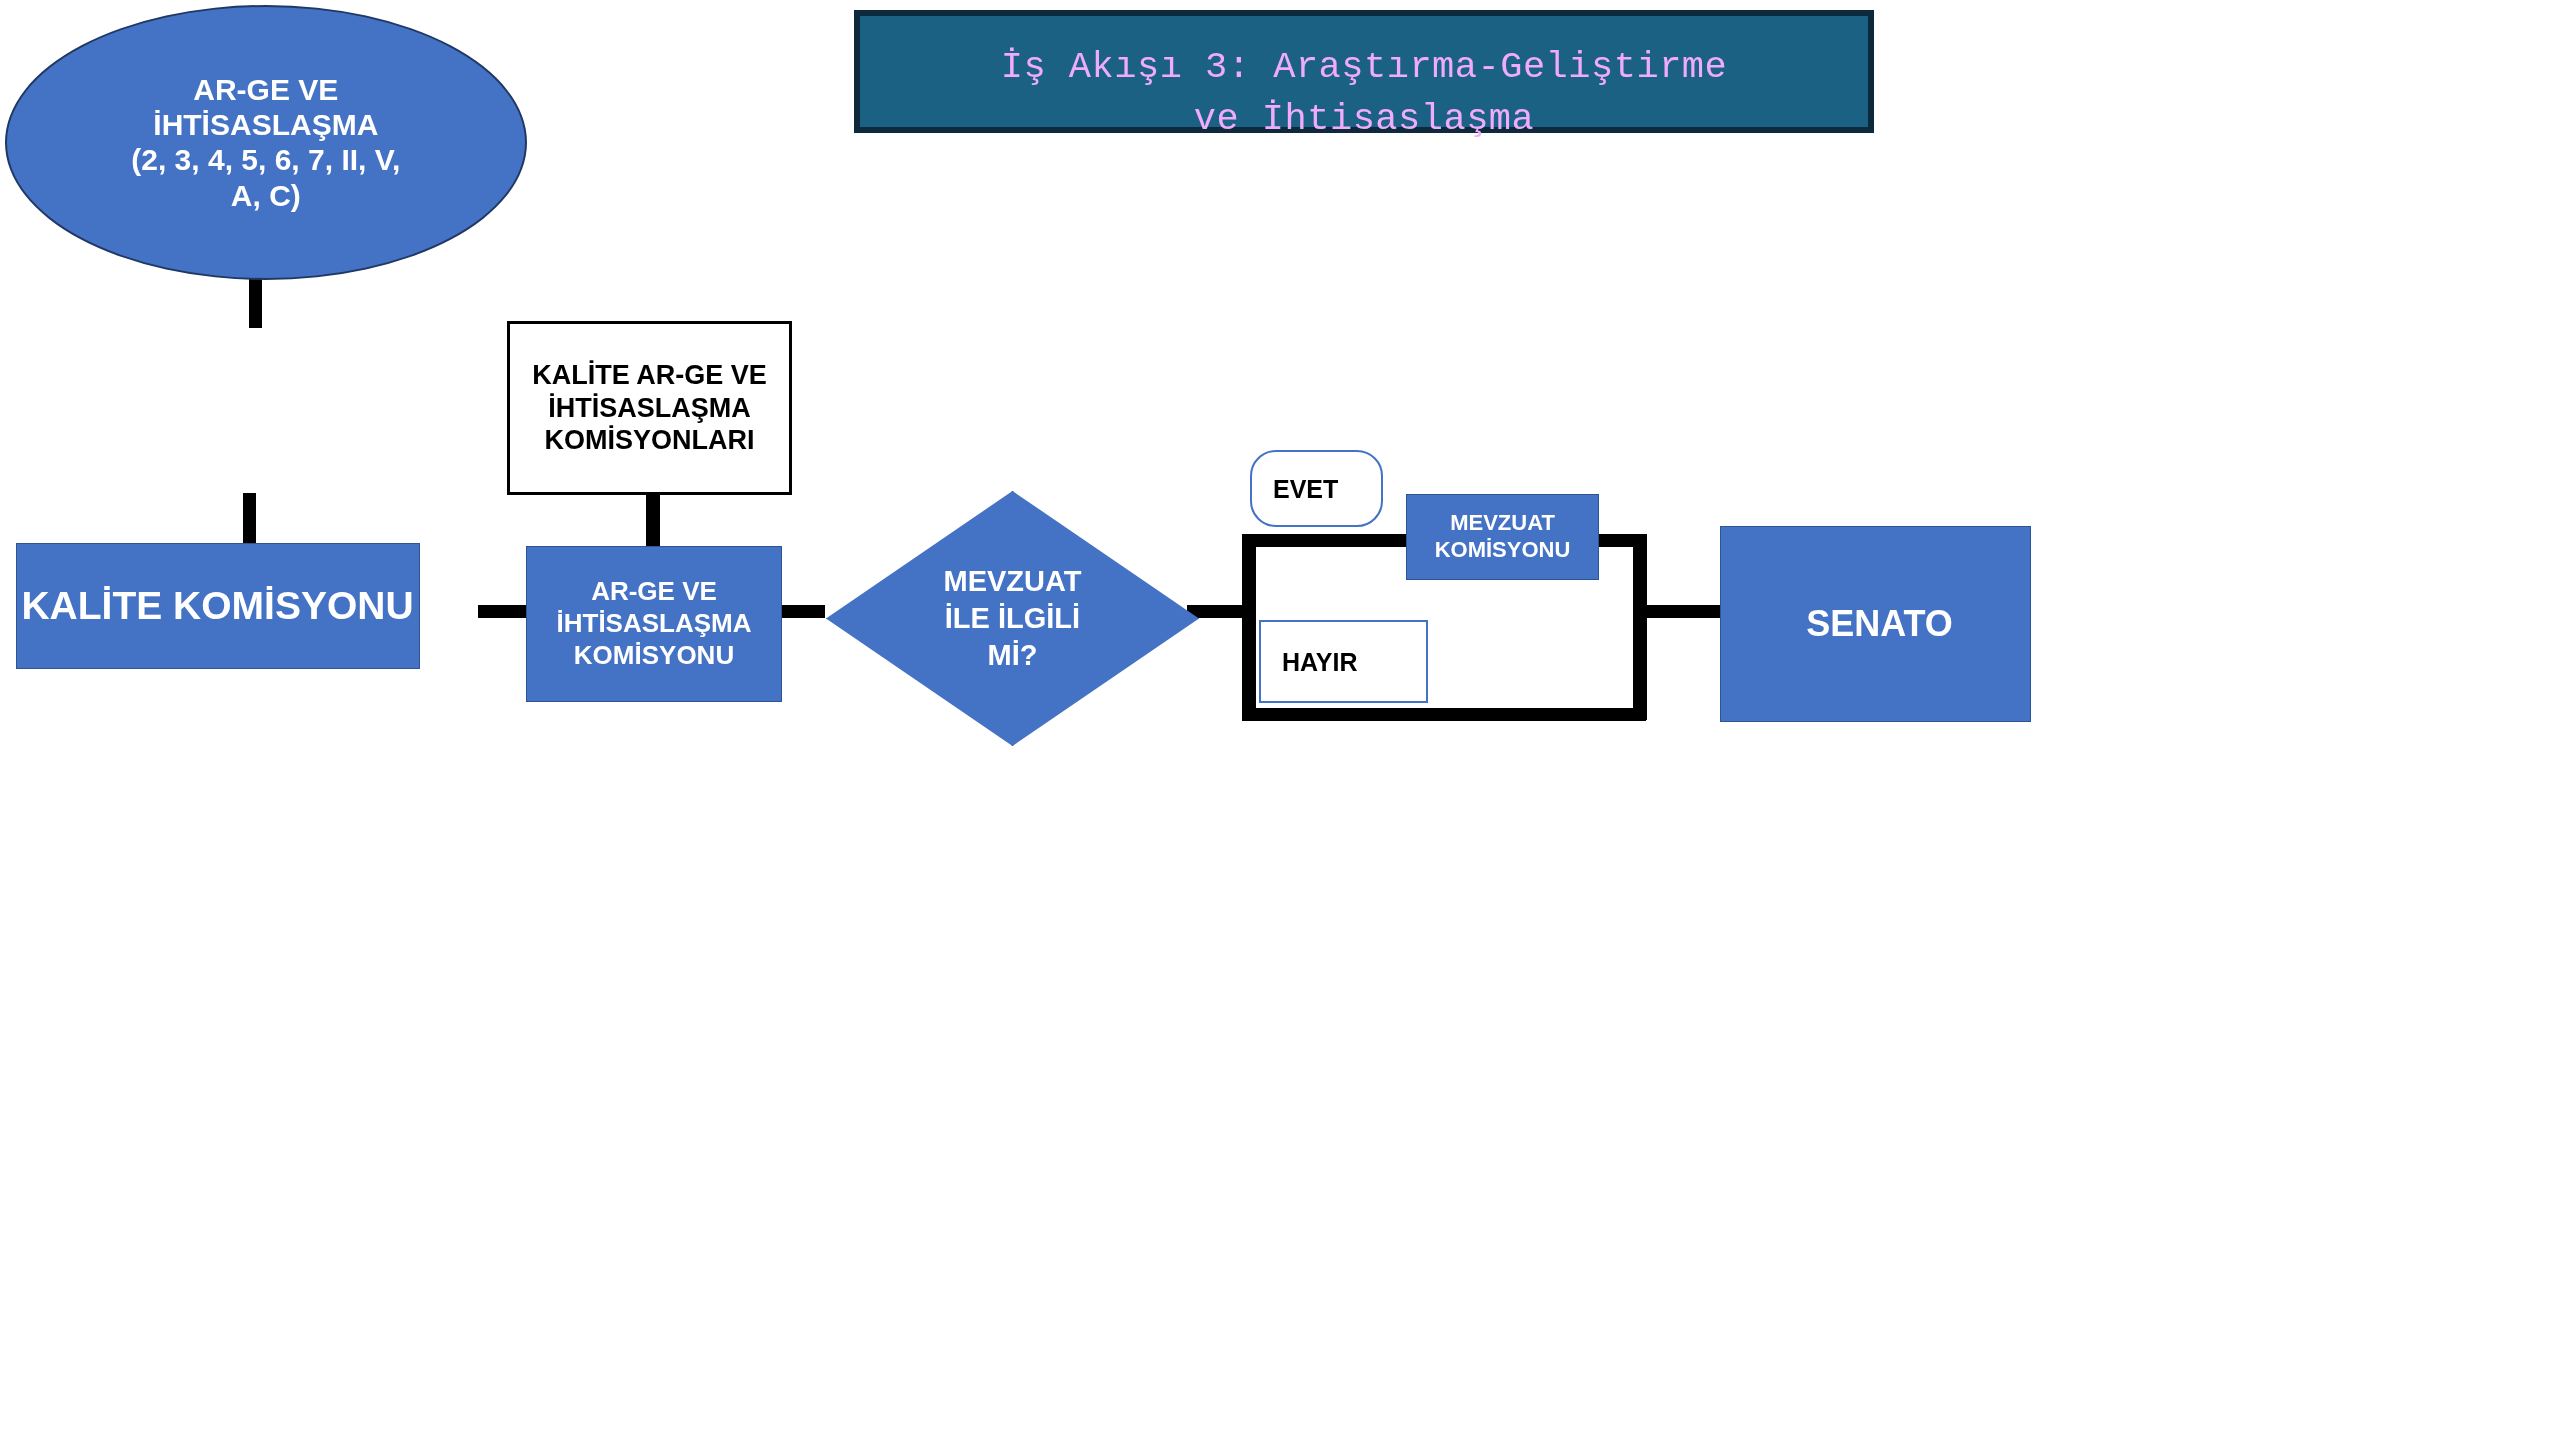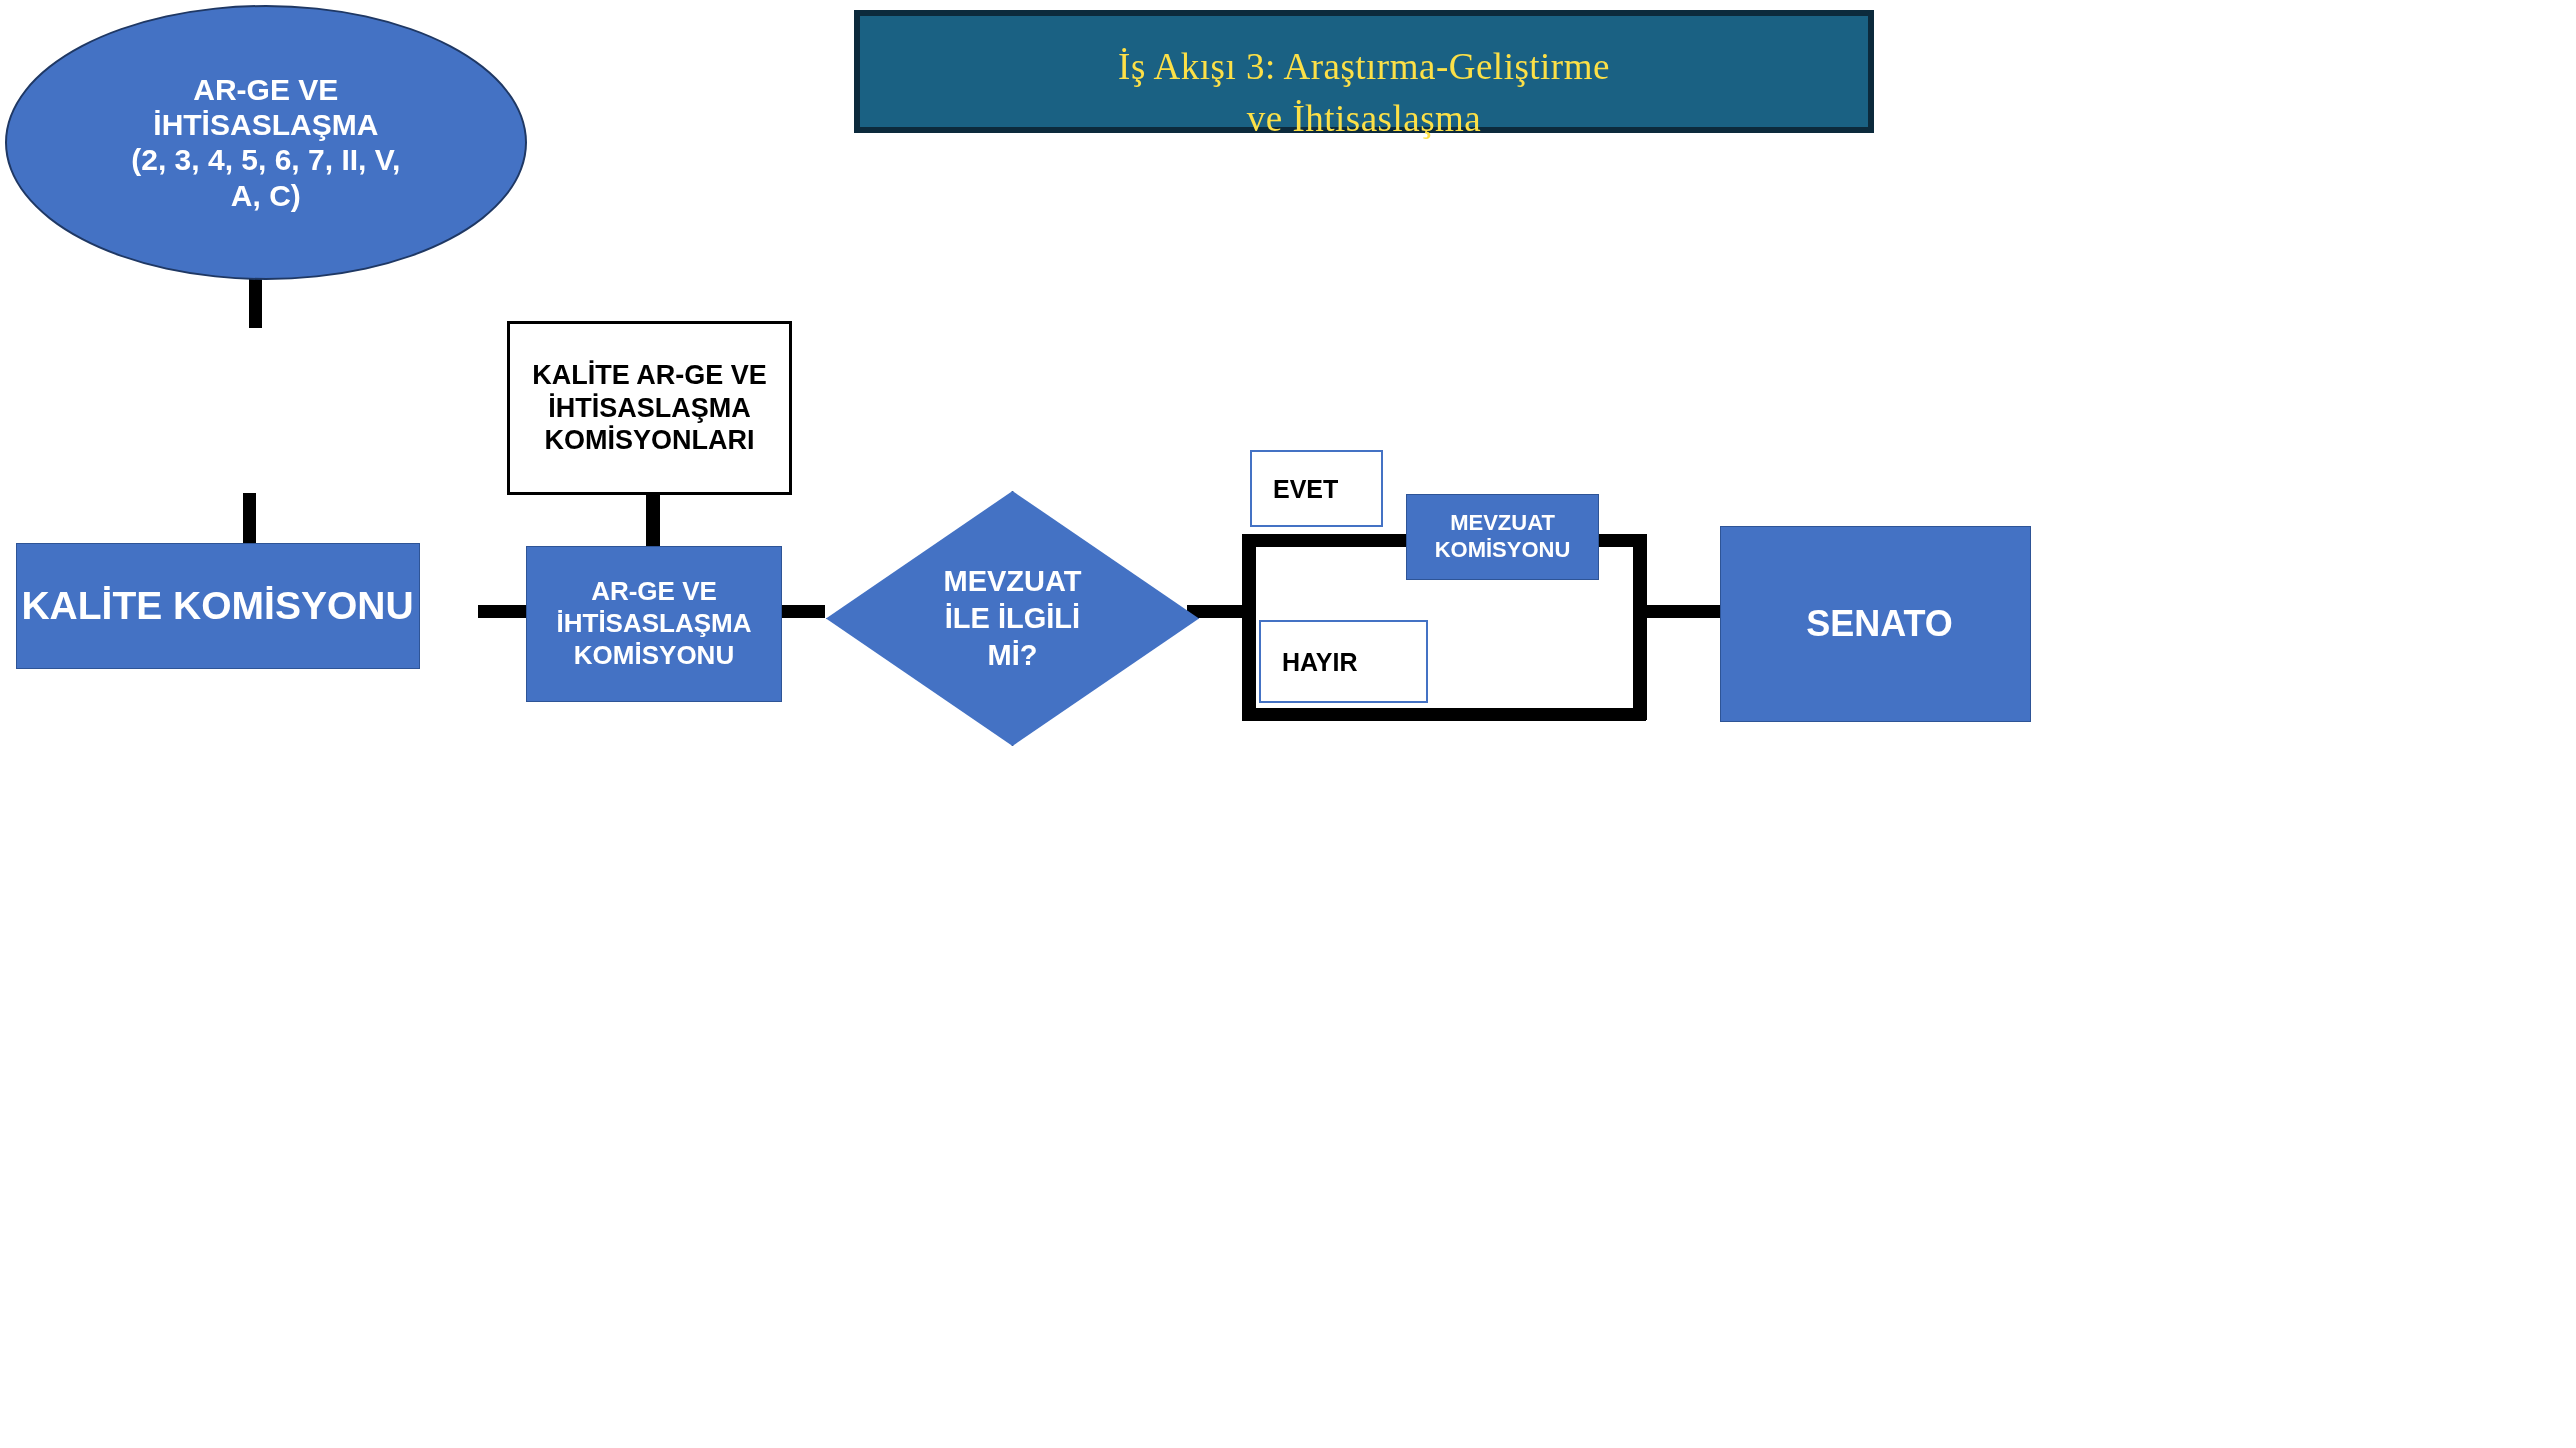--- a/index.html
+++ b/index.html
@@ -30,24 +30,24 @@
     height: 123px;
     background: #1A6183;
     border: 6.8px solid #0C2A3C;
     box-sizing: border-box;
     display: flex;
     align-items: center;
     justify-content: center;
     text-align: center;
   }
   .banner-text {
-    font-family: Liberation Serif, serif;
+    font-family: Liberation Mono, monospace;
     font-size: 37px;
     line-height: 1.42;
-    color: #fde047;
+    color: #f0abfc;
     letter-spacing: 0.5px;
     white-space: pre-line;
     margin-top: 44px;
   }
 
   
   .node {
     position: absolute;
     box-sizing: border-box;
     display: flex;
@@ -193,21 +193,21 @@
 KOMİSYONU</div>
   </div>
 
   <div class="diamond-wrap" style="left:826px; top:491px; width:373px; height:255px;">
     <div class="diamond-shape"></div>
     <div class="label">MEVZUAT
 İLE İLGİLİ
 Mİ?</div>
   </div>
 
-  <div class="node box-branch" style="left:1250px; top:450px; width:133px; height:77px;">
+  <div class="node box-branch" style="left:1250px; top:450px; width:133px; height:77px;border-radius:26px;">
     <div class="label">EVET</div>
   </div>
 
   <div class="node box-branch" style="left:1259px; top:620px; width:169px; height:83px;">
     <div class="label">HAYIR</div>
   </div>
 
   <div class="node box-blue" style="left:1406px; top:494px; width:193px; height:86px;">
     <div class="label" style="font-size:22px;">MEVZUAT
 KOMİSYONU</div>

